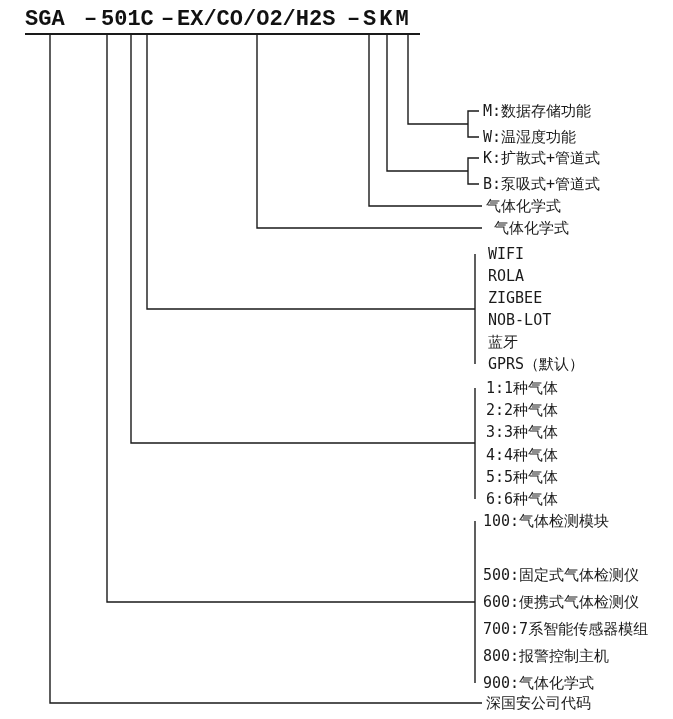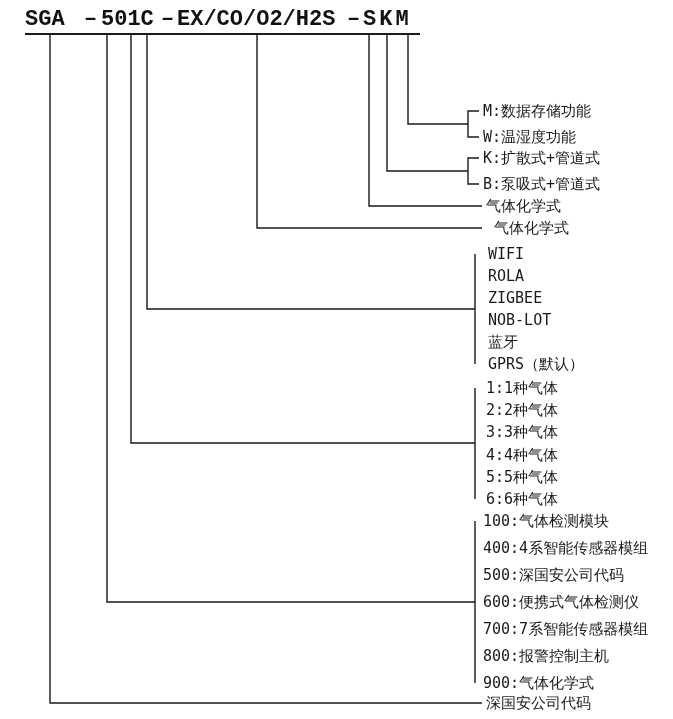--- a/index.html
+++ b/index.html
@@ -101,22 +101,21 @@
   <div class="label" style="left:488px; top:355px">GPRS（默认）</div>
 
   <div class="label" style="left:486px; top:379px">1:1种气体</div>
   <div class="label" style="left:486px; top:401px">2:2种气体</div>
   <div class="label" style="left:486px; top:423px">3:3种气体</div>
   <div class="label" style="left:486px; top:446px">4:4种气体</div>
   <div class="label" style="left:486px; top:468px">5:5种气体</div>
   <div class="label" style="left:486px; top:490px">6:6种气体</div>
 
   <div class="label" style="left:483px; top:512px">100:气体检测模块</div>
-  <div class="label" style="left:483px; top:539px">400:4系智能传感器模组</div>
-  <div class="label" style="left:483px; top:566px">500:深国安公司代码</div>
+  <div class="label" style="left:483px; top:566px">500:固定式气体检测仪</div>
   <div class="label" style="left:483px; top:593px">600:便携式气体检测仪</div>
   <div class="label" style="left:483px; top:620px">700:7系智能传感器模组</div>
   <div class="label" style="left:483px; top:647px">800:报警控制主机</div>
   <div class="label" style="left:483px; top:674px">900:气体化学式</div>
 
   <div class="label" style="left:486px; top:694px">深国安公司代码</div>
 
 </div>
 
 </body></html>

